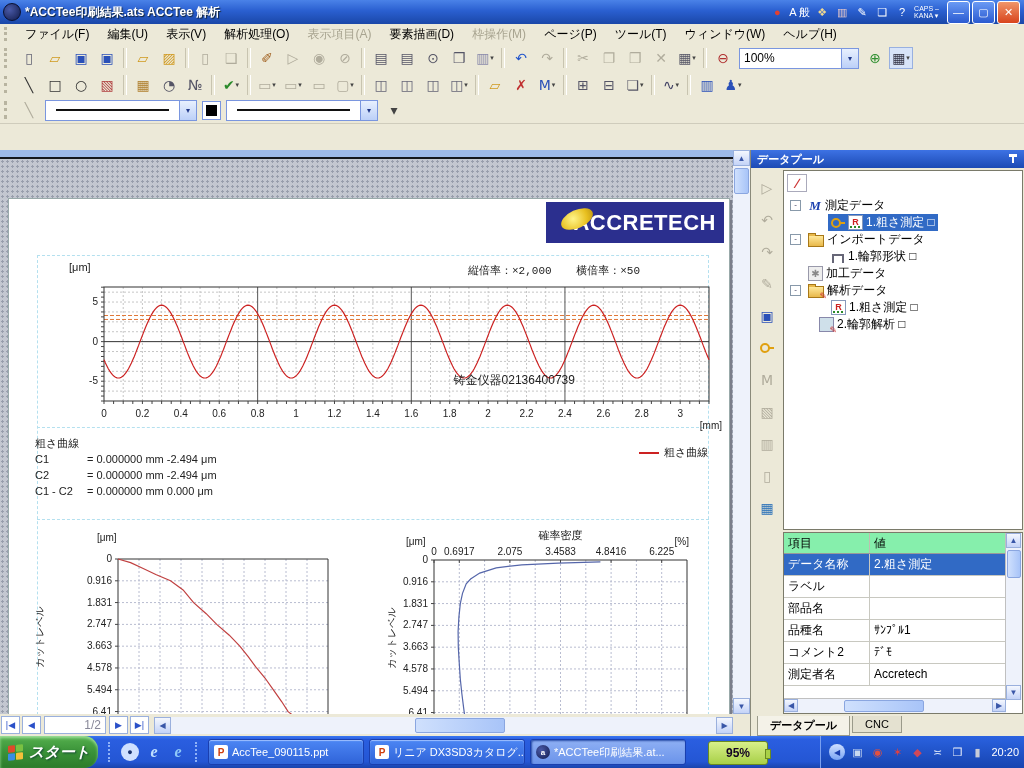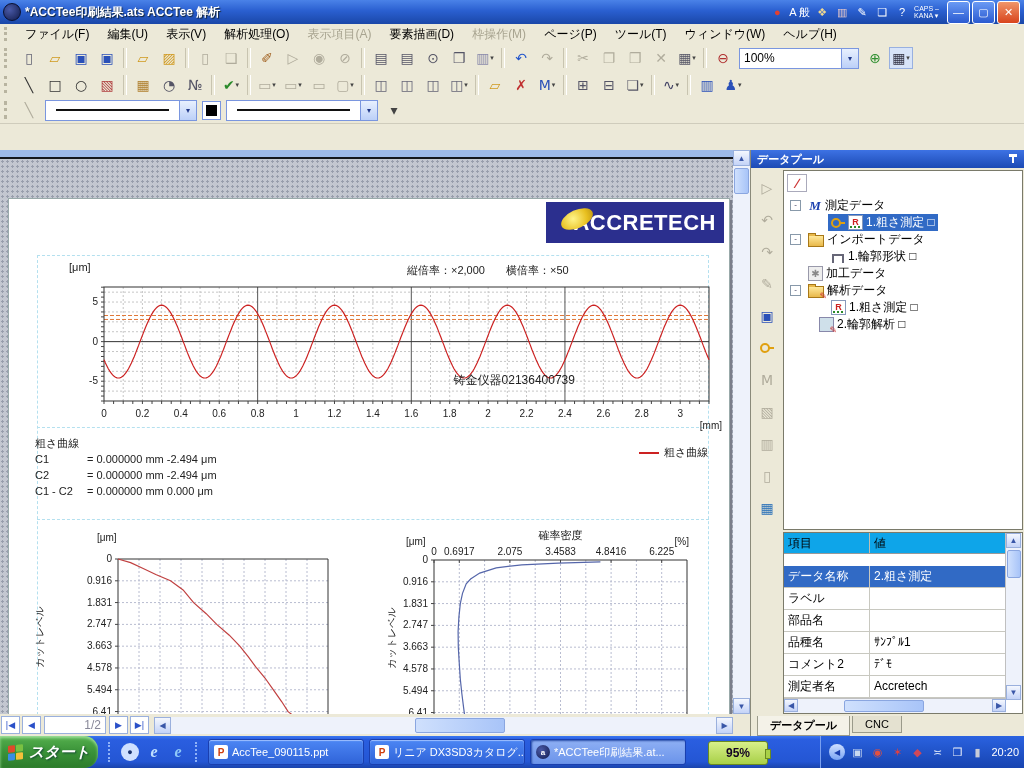--- a/index.html
+++ b/index.html
@@ -57,21 +57,21 @@
     border:1px solid #9aa;box-shadow:2px 2px 0 #7a7e8a;overflow:hidden;}
   .guide{position:absolute;border:0;border-top:1px dashed #b4e0ef;height:0;}
   .guidev{position:absolute;border:0;border-left:1px dashed #b4e0ef;width:0;}
   #logo{position:absolute;left:537px;top:3px;width:178px;height:41px;background:#2b2f8e;
     color:#fff;display:flex;align-items:center;justify-content:flex-end;padding-right:8px;box-sizing:border-box;
     font-weight:bold;font-size:22px;letter-spacing:.5px;font-family:"Liberation Sans",sans-serif;}
   #logoball{position:absolute;left:14px;top:8px;width:34px;height:18px;border-radius:50%;
     background:radial-gradient(circle at 40% 40%,#fff48a,#e8c020 60%,#b89010);transform:rotate(-25deg);
     box-shadow:14px -6px 0 -14px #fff,-14px 8px 0 -14px #fff;}
   .pagetext{position:absolute;font-size:11px;color:#222;white-space:nowrap;}
-  #magtext{left:380px;top:64px;width:312px;text-align:left;font-size:11px;color:#222;position:absolute;}
+  #magtext{left:380px;top:64px;width:312px;text-align:center;font-size:11px;color:#222;position:absolute;font-family:Liberation Mono, monospace;}
   #magtext span{margin-left:18px;}
   #roughblock{position:absolute;left:26px;top:236px;font-size:11px;color:#222;line-height:16px;}
   .rrow span{display:inline-block;}
   .rc1{width:52px;}
   #legend{position:absolute;left:630px;top:246px;font-size:11px;color:#222;display:flex;align-items:center;gap:5px;}
   #legend .dash{width:20px;height:2px;background:#cc2222;display:inline-block;}
   .chartbox{position:absolute;}
 
   
   .sbtn{background:linear-gradient(180deg,#f4f7fe,#c4d3f7);border:1px solid #9ab0dd;color:#3a57a8;
@@ -122,28 +122,28 @@
   .ico-folder{width:14px;height:10px;background:linear-gradient(#ffe89a,#e8b84a);border:1px solid #a87818;margin-top:3px;}
   .ico-folder::before{content:"";position:absolute;top:-3px;left:-1px;width:6px;height:2px;background:#e8b84a;border:1px solid #a87818;border-bottom:none;}
   .ico-analysis::after{content:"✎";position:absolute;right:-4px;bottom:-4px;font-size:9px;color:#c33;}
   .ico-profile::before{content:"";position:absolute;left:1px;top:4px;width:8px;height:7px;
     border-left:2px solid #667;border-top:2px solid #667;border-right:2px solid #667;}
   .ico-gearbox{width:13px;height:13px;background:#eee;border:1px solid #99a;color:#888;font-size:10px;line-height:11px;}
   .ico-contour{width:13px;height:13px;background:#cfe0ea;border:1px solid #88a;}
   .ico-contour::after{content:"✎";position:absolute;right:-4px;bottom:-4px;font-size:9px;color:#c33;}
 
   #propgrid{position:absolute;left:32px;top:382px;width:240px;height:182px;background:#fff;border:1px solid #7a7a6a;box-sizing:border-box;}
-  .phead{display:flex;height:20px;background:#0ea5e9;border-bottom:1px solid #999;font-size:12px;}
+  .phead{display:flex;height:20px;background:#86efac;border-bottom:1px solid #999;font-size:12px;}
   .phead span{padding:2px 4px;box-sizing:border-box;border-right:1px solid #c0bdb0;}
   .ph1{width:86px;}
   .ph2{flex:1;}
   .prow{display:flex;height:21px;line-height:20px;border-bottom:1px solid #c8c8c0;font-size:12px;}
   .pc1{width:86px;padding:0 4px;border-right:1px solid #c8c8c0;box-sizing:border-box;overflow:hidden;}
   .pc2{flex:1;padding:0 4px;overflow:hidden;}
-  .prow.sel{background:#316ac5;color:#fff;margin-top:12px;}
+  .prow.sel{background:#316ac5;color:#fff;}
   #gvscroll{position:absolute;right:0;top:0;width:16px;height:167px;background:#eef2fb;border-left:1px solid #c0c0c0;}
   #gvthumb{position:absolute;left:1px;top:17px;width:14px;height:28px;}
   #ghscroll{position:absolute;left:0;bottom:0;right:16px;height:14px;background:#eef2fb;border-top:1px solid #c0c0c0;}
   #ghthumb{position:absolute;left:60px;top:1px;width:80px;height:12px;}
   #ptabs{position:absolute;left:0;bottom:0;width:100%;height:20px;display:flex;align-items:flex-start;padding-left:6px;box-sizing:border-box;}
   .ptab{padding:2px 12px;font-size:11px;border:1px solid #9a9a8a;border-top:none;background:#e4e1d0;margin-right:2px;}
   .ptab.active{background:#f4f2e8;font-weight:bold;}
 
   
   #taskbar{position:absolute;left:0;top:736px;width:1024px;height:32px;

